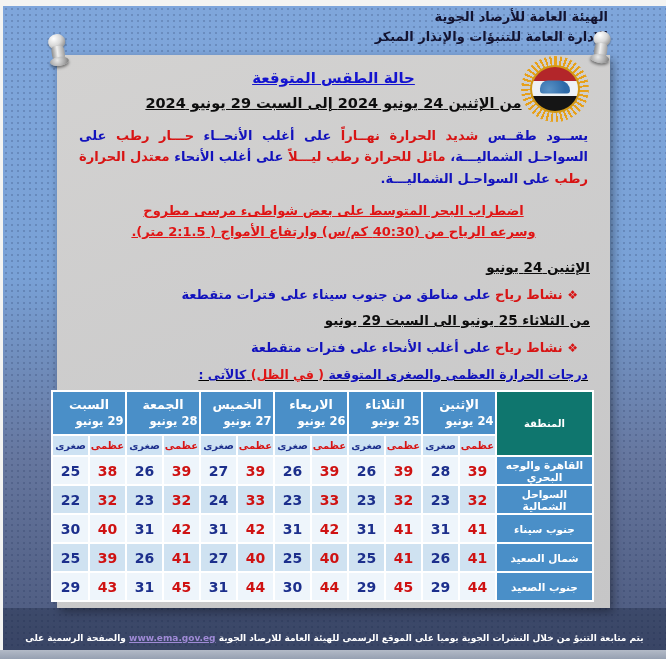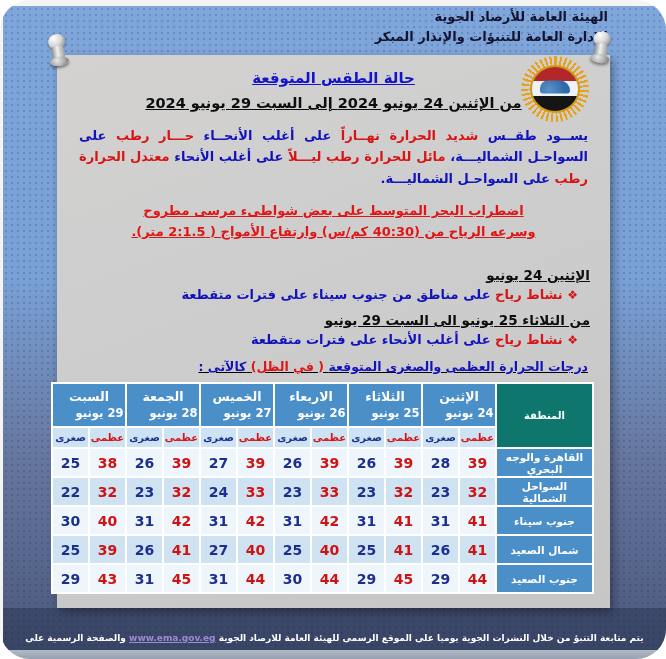--- a/index.html
+++ b/index.html
@@ -1,17 +1,17 @@
 <!DOCTYPE html>
 <html lang="ar" dir="rtl" style="--accent-red: #d81414; --accent-blue: #1212bd; --title-blue: #1414cf; --temp-max-red: #cf1212; --temp-min-blue: #1c2f8c; --table-header-blue: #4a8fc8; --link-purple: #9f8ad6; --board-blue: #7fa6db;"><head>
 <meta charset="utf-8">
 <style>
   * { margin:0; padding:0; box-sizing:border-box; }
   html,body { font-family:"DejaVu Sans", sans-serif; }
-  .scene { position:relative; width:666px; height:659px; background:#f4f4f2; overflow:hidden;border-radius:30px; }
+  .scene { position:relative; width:666px; height:659px; background:#f4f4f2; overflow:hidden; }
 
   
   .board {
     position:absolute; left:3px; right:0; top:6px; bottom:9px;
     background-image:
       radial-gradient(rgba(25,40,80,.20) 1px, rgba(0,0,0,0) 1.3px),
       linear-gradient(180deg,#7fa6db 0%,#79a1d6 42%,#66779f 70%,#4b587c 100%);
     background-size:6px 6px, 100% 100%;
   }
   .bottom-strip { position:absolute; left:0; right:0; bottom:0; height:9px;
@@ -55,25 +55,25 @@
   
   .title { text-align:center; font-weight:bold; font-size:15px; color:#1414cf;
     text-decoration:underline; margin-bottom:8px; }
   .date-range { text-align:center; font-weight:bold; font-size:14.5px; color:#0d0d0d;
     text-decoration:underline; margin-bottom:14px; }
   .summary { font-size:13px; font-weight:bold; line-height:1.65; text-align:justify;
     padding:0 6px; margin-bottom:12px; }
   .seg-blue { color:#1212bd; }
   .seg-red  { color:#d81414; }
   .sea-warning { text-align:center; font-weight:bold; font-size:13px; color:#e01515;
-    line-height:1.6; margin-bottom:24px; }
+    line-height:1.6; margin-bottom:16px; }
   .sea-warning div { text-decoration:underline; }
   .section-heading { font-weight:bold; font-size:13.5px; color:#0d0d0d;
     text-decoration:underline; margin:10px 4px 4px; }
-  .bullet-line { font-weight:bold; font-size:13px; margin:4px 16px 6px; }
+  .bullet-line { font-weight:bold; font-size:13px; margin:12px 16px 6px; }
   .bullet-glyph { color:#d81414; font-size:12px; }
   .table-intro { font-weight:bold; font-size:12.5px; margin:12px 6px 8px;
     text-decoration:underline; }
   .table-intro .t-blue { color:#1212bd; }
   .table-intro .t-red  { color:#e01515; }
 
   
   table.temps { width:521px; margin:0 auto; border-collapse:separate; border-spacing:2px;
     background:#ffffff; table-layout:fixed; }
   table.temps th, table.temps td { text-align:center; vertical-align:middle; }

